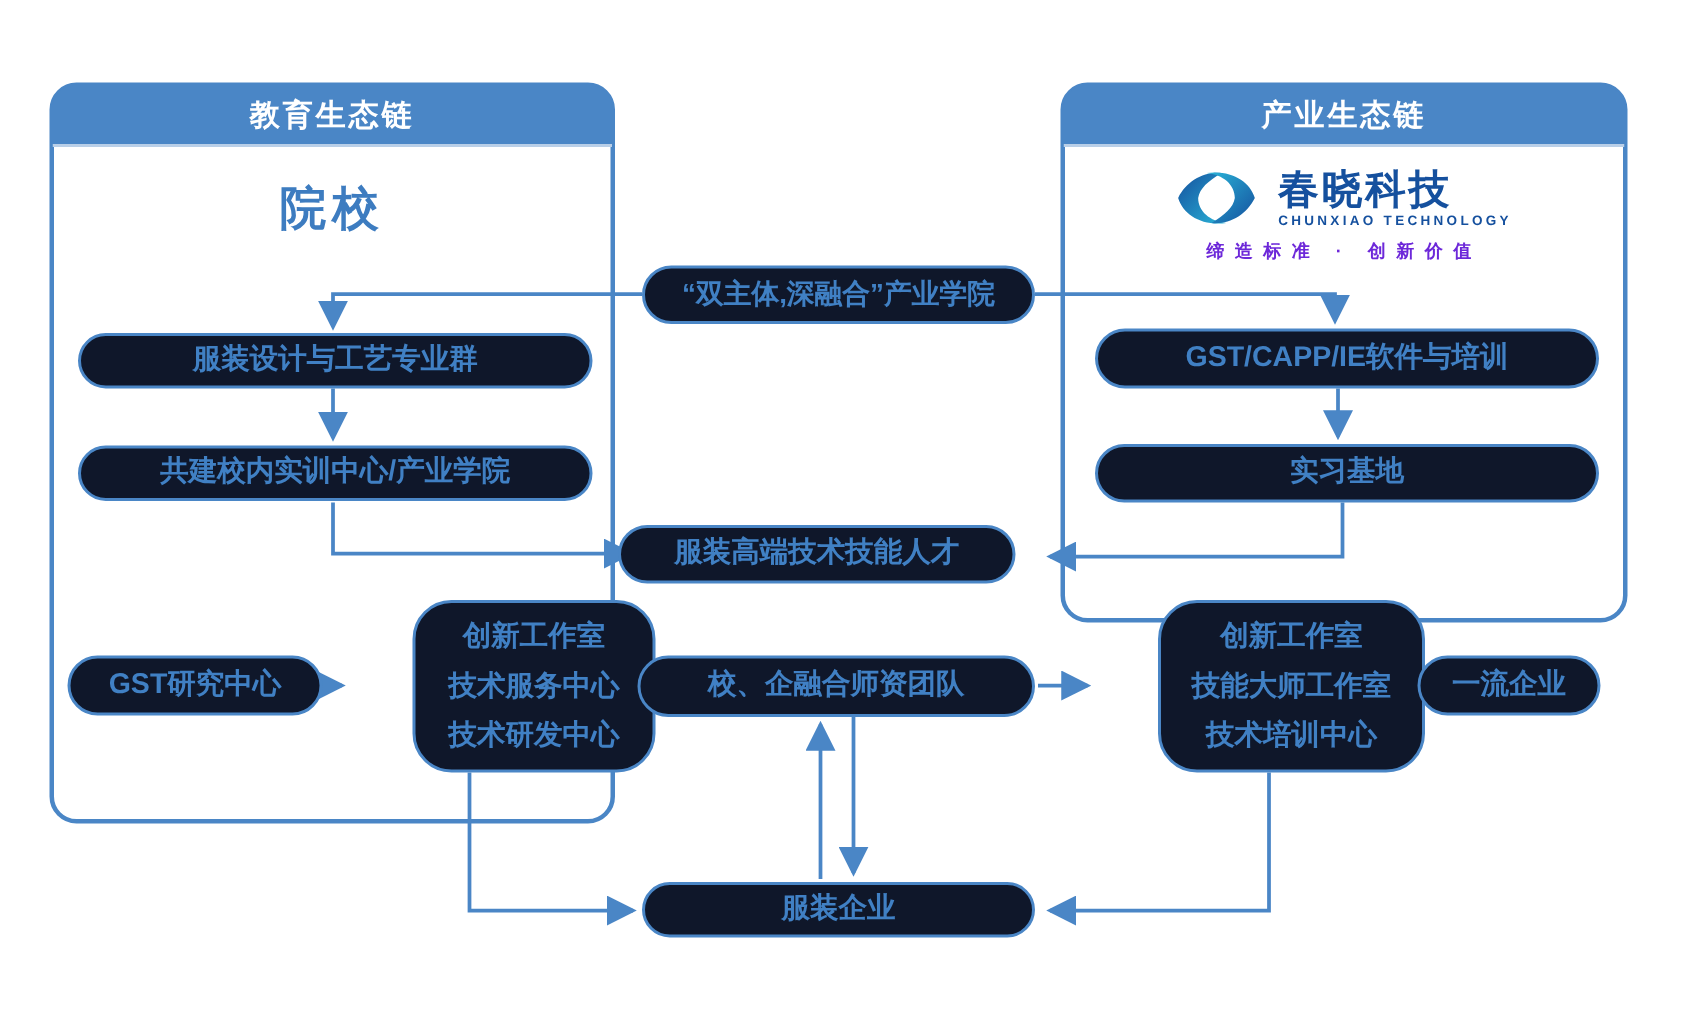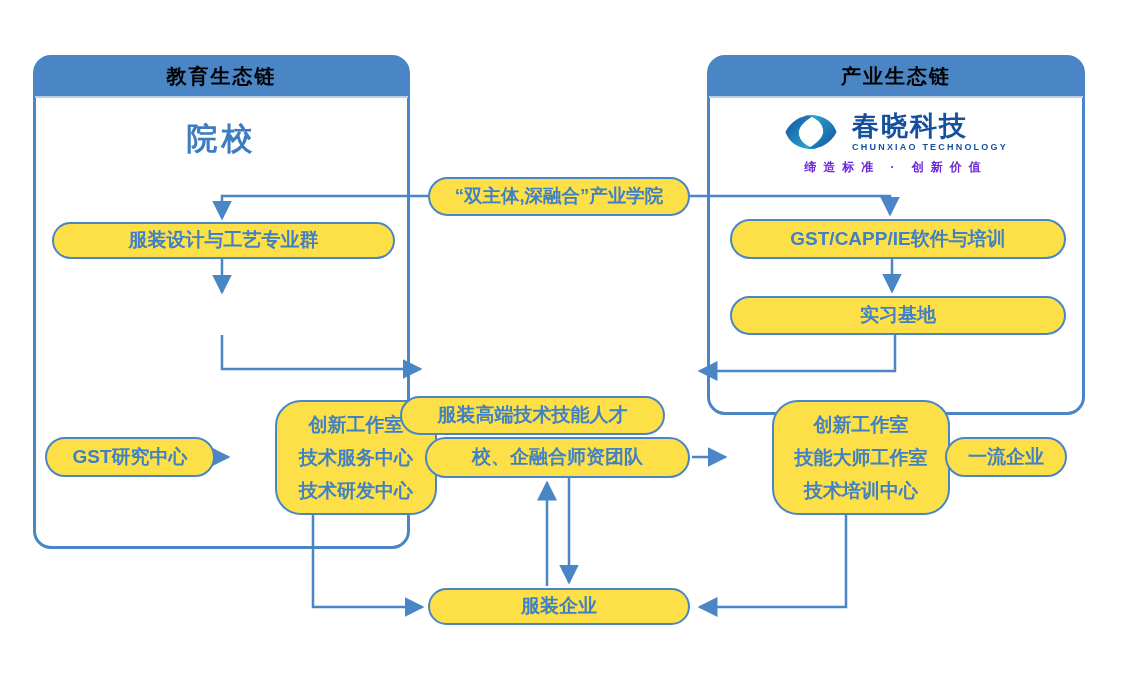--- a/index.html
+++ b/index.html
@@ -12,54 +12,54 @@
     position:absolute;border:3px solid #4a86c6;border-radius:18px;
     background:#ffffff;box-sizing:border-box;
   }
   .panel-left{left:33px;top:55px;width:377px;height:494px;}
   .panel-right{left:707px;top:55px;width:378px;height:360px;padding-left:28px;}
   .panel-header{
     position:absolute;left:-1px;top:-1px;right:-1px;height:39px;
     background:#4a86c6;border-radius:15px 15px 0 0;
     border-bottom:2px solid #b9cfe8;
     display:flex;align-items:center;justify-content:center;
-    color:#000000;font-size:20px;font-weight:bold;letter-spacing:2px;
+    color:#ffffff;font-size:20px;font-weight:bold;letter-spacing:2px;
   }
   
   .college-title{
     position:absolute;left:33px;top:118px;width:377px;text-align:center;
     font-size:31px;font-weight:bold;color:#3d7cc0;letter-spacing:4px;
   }
   .logo-wrap{position:absolute;left:707px;top:112px;width:378px;}
   .logo-row{display:flex;align-items:center;justify-content:center;gap:14px;}
   .logo-names{display:flex;flex-direction:column;align-items:flex-start;}
   .logo-cn{font-size:27px;font-weight:900;color:#15509e;letter-spacing:2px;line-height:28px;}
   .logo-en{font-size:9px;font-weight:bold;color:#15509e;letter-spacing:2.2px;margin-top:2px;}
   .logo-tagline{
     margin-top:7px;text-align:center;font-size:12px;font-weight:600;
     color:#6d28d9;letter-spacing:7px;
   }
   
   .connectors{position:absolute;left:0;top:0;z-index:2;}
   
   .node{
-    position:absolute;box-sizing:border-box;background:#fde047;
+    position:absolute;box-sizing:border-box;background:#0f172a;
     border:2.5px solid #4a86c6;display:flex;align-items:center;justify-content:center;
     color:#4080c4;font-size:19px;font-weight:600;z-index:3;text-align:center;
     line-height:1.2;white-space:nowrap;
   }
   .pill{border-radius:22px;}
   .multi{border-radius:26px;flex-direction:column;margin-left:42px;}
   .multi .ln{line-height:33px;}
   .b-l1{left:52px;top:222px;width:343px;height:37px;}
   .b-l2{left:52px;top:297px;width:343px;height:37px;}
   .b-l3{left:45px;top:437px;width:170px;height:40px;}
   .b-l4{left:233px;top:400px;width:162px;height:115px;}
   .b-c1{left:428px;top:177px;width:262px;height:39px;font-size:18.5px;}
-  .b-c2{left:400px;top:350px;width:265px;height:39px;margin-top:46px;}
+  .b-c2{left:412px;top:350px;width:265px;height:39px;}
   .b-c3{left:425px;top:437px;width:265px;height:41px;}
   .b-c4{left:428px;top:588px;width:262px;height:37px;}
   .b-r1{left:730px;top:219px;width:336px;height:40px;}
   .b-r2{left:730px;top:296px;width:336px;height:39px;}
   .b-r3{left:730px;top:400px;width:178px;height:115px;}
   .b-r4{left:945px;top:437px;width:122px;height:40px;text-align:center;}
 </style>
 </head>
 <body>
 
@@ -93,20 +93,21 @@
       <polyline points="313,515 313,607 422,607" marker-end="url(#arr)"></polyline>
       <polyline points="846,515 846,607 700,607" marker-end="url(#arr)"></polyline>
       <polyline points="547,586 547,483" marker-end="url(#arr)"></polyline>
       <polyline points="569,478 569,582" marker-end="url(#arr)"></polyline>
     </g>
   </svg>
 
   <div class="college-title">院校</div>
 
   <div class="node pill b-l1">服装设计与工艺专业群</div>
+  <div class="node pill b-l2">共建校内实训中心/产业学院</div>
   <div class="node pill b-l3">GST研究中心</div>
   <div class="node multi b-l4">
     <div class="ln">创新工作室</div>
     <div class="ln">技术服务中心</div>
     <div class="ln">技术研发中心</div>
   </div>
 
   <div class="node pill b-c1">“双主体,深融合”产业学院</div>
   <div class="node pill b-c2">服装高端技术技能人才</div>
   <div class="node pill b-c3">校、企融合师资团队</div>

